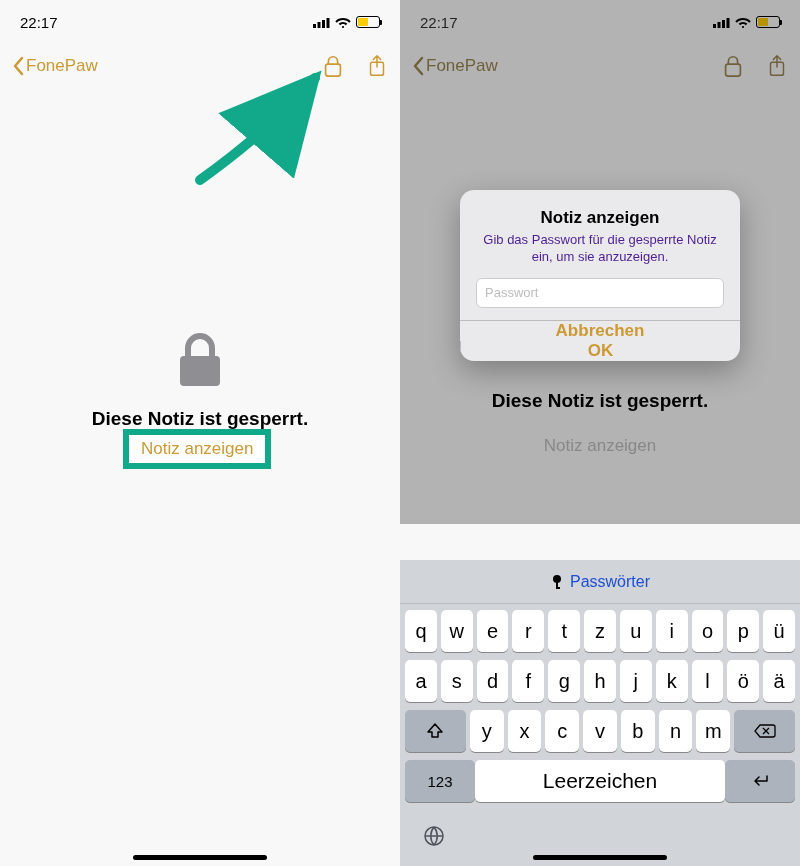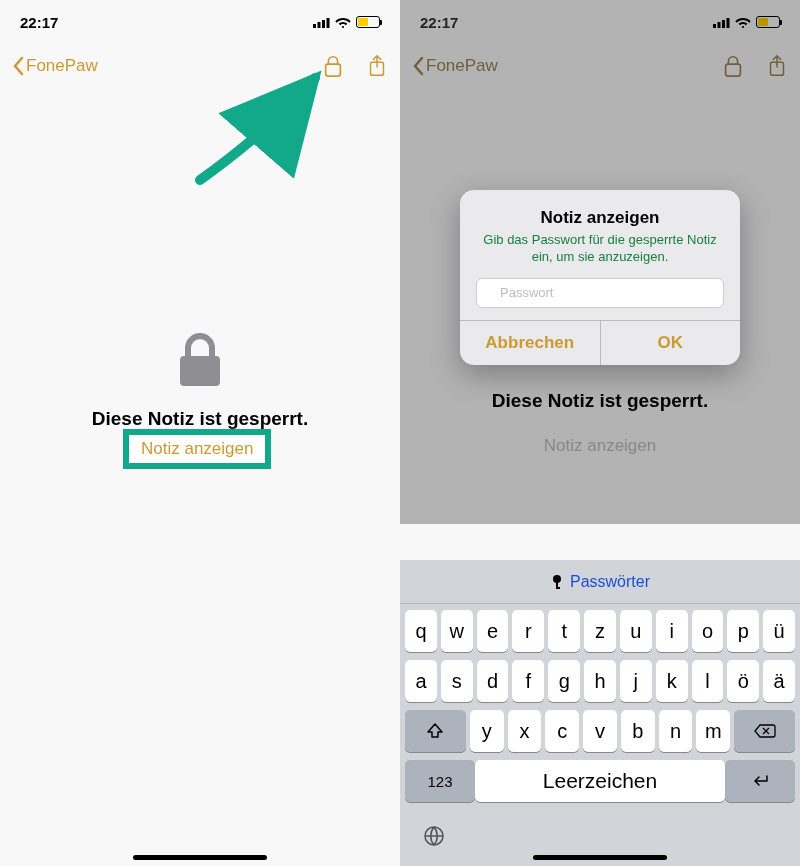--- a/index.html
+++ b/index.html
@@ -3,21 +3,21 @@
 <meta charset="utf-8">
 <style>
   * { box-sizing: border-box; margin: 0; padding: 0; font-family: -apple-system, "Helvetica Neue", Arial, sans-serif; }
   body { background:#fff; }
   .stage { width:800px; height:866px; display:flex; position:relative; }
   .phone { width:400px; height:866px; position:relative; overflow:hidden; }
   .phone-left { background:#f8f8f8; }
   .phone-right { background:#f8f8f8; }
 
   
-  .statusbar { height:44px; display:flex; align-items:center; justify-content:space-between; padding:0 20px; font-weight:700; font-size:15px; color:#000; }
+  .statusbar { height:44px; display:flex; align-items:center; justify-content:space-between; padding:0 20px; font-weight:400; font-size:15px; color:#000; }
   .status-icons { display:flex; align-items:center; gap:5px; }
   .battery { width:24px; height:12px; border:1px solid #000; border-radius:3px; position:relative; display:flex; align-items:center; }
   .battery::after { content:""; position:absolute; right:-3px; top:3px; width:2px; height:5px; background:#000; border-radius:0 1px 1px 0;}
   .battery-fill { height:8px; background:#ffcc00; margin-left:1px; border-radius:1px; }
 
   
   .navbar { height:44px; display:flex; align-items:center; padding:0 12px; }
   .back { display:flex; align-items:flex-start; color:#cc9933; font-size:17px; flex:1; gap:2px;}
   .nav-actions { display:flex; align-items:center; gap:22px; }
   .nav-icon { width:22px; height:24px; color:#cc9933; }
@@ -34,24 +34,24 @@
   
   .arrow { position:absolute; pointer-events:none; }
 
   
   .dim-overlay { position:absolute; inset:0; background:rgba(0,0,0,0.28); }
 
   
   .alert { position:absolute; top:190px; left:50%; transform:translateX(-50%); width:280px; background:#eaeaec; border-radius:14px; overflow:hidden; box-shadow:0 10px 30px rgba(0,0,0,0.3); }
   .alert-body { padding:18px 16px 12px; text-align:center; }
   .alert-title { font-size:17px; font-weight:600; margin-bottom:4px;}
-  .alert-msg { font-size:13px; color:#15803d; line-height:1.3; margin-bottom:12px;}
-  .alert-input { width:100%; height:30px; border:1px solid #ccc; border-radius:6px; background:#fff; padding:0 23px; font-size:13px; }
+  .alert-msg { font-size:13px; color:#4c1d95; line-height:1.3; margin-bottom:12px;}
+  .alert-input { width:100%; height:30px; border:1px solid #ccc; border-radius:6px; background:#fff; padding:0 8px; font-size:13px; }
   .alert-input::placeholder{color:#bdbdbd;}
-  .alert-buttons { display:flex; border-top:0.5px solid #bcbcbc; }
+  .alert-buttons { display:flex; border-top:0.5px solid #bcbcbc;flex-direction:column; }
   .alert-btn { flex:1; height:44px; background:none; border:none; font-size:17px; color:#cc9933; }
   .alert-btn + .alert-btn { border-left:0.5px solid #bcbcbc; font-weight:700;}
   .alert-btn.cancel{font-weight:600;}
 
   
   .locked-area-right { position:absolute; top:390px; left:0; right:0; display:flex; flex-direction:column; align-items:center; }
   .locked-area-right .locked-title { font-weight:600; color:#000;}
   .locked-area-right .view-link { color:#888; font-size:17px; margin-top:10px;}
 
   

